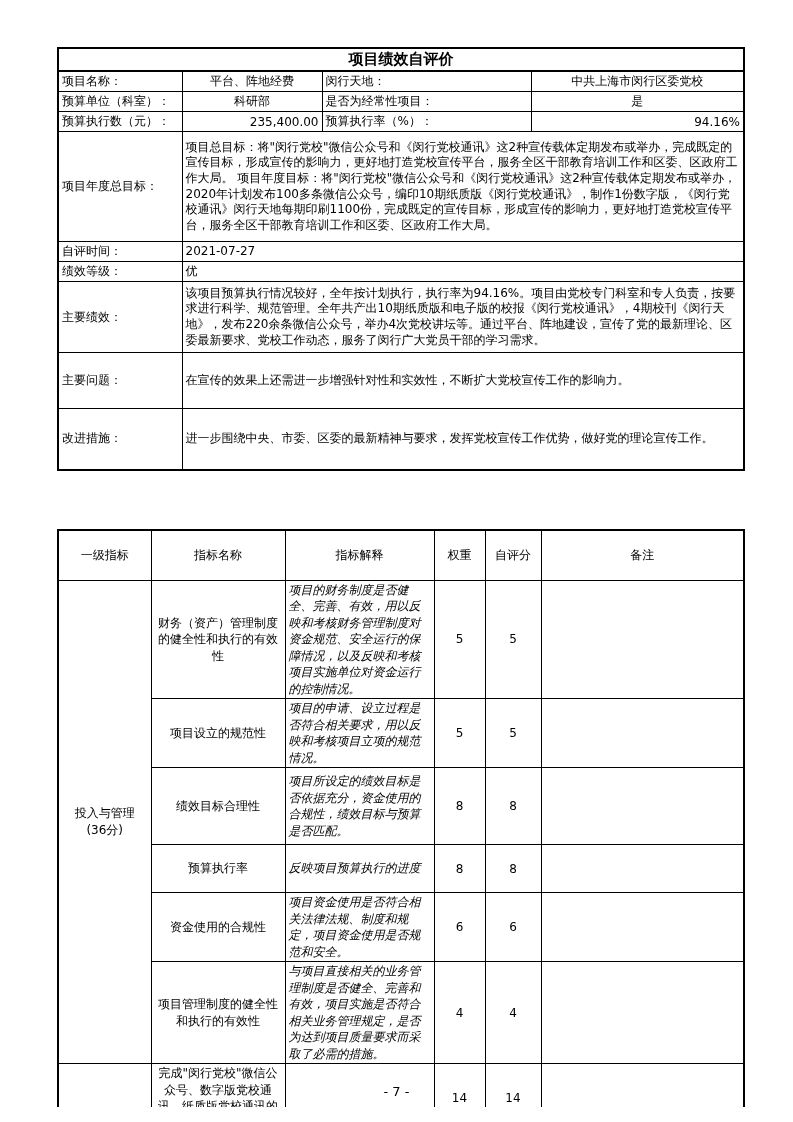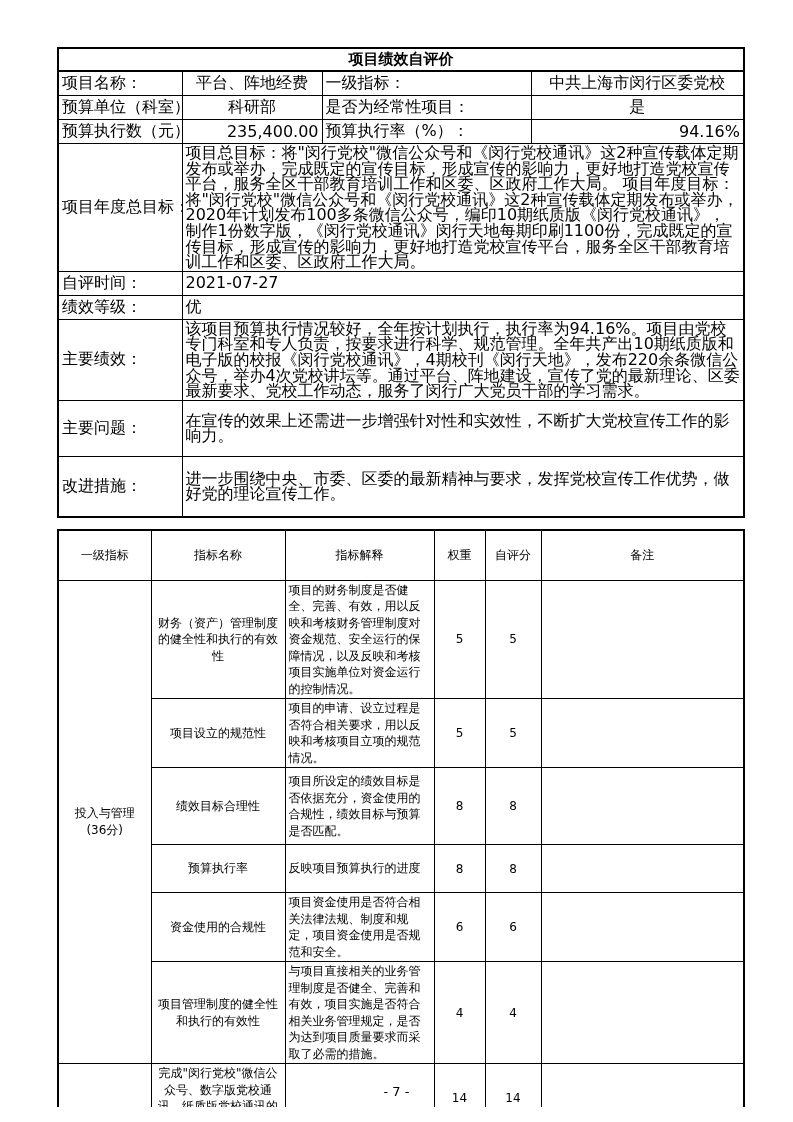--- a/index.html
+++ b/index.html
@@ -15,21 +15,21 @@
   table { border-collapse: collapse; table-layout: fixed; }
 
   
   .t1 {
     position: absolute; left: 57px; top: 47px;
     width: 686px;
     border: 2px solid #000;
   }
   .t1 td {
     border: 1px solid #000;
-    font-size: 16px;
+    font-size: 12px;
     padding: 1px 3px;
     vertical-align: middle;
     overflow: hidden;
   }
   .t1 .title-cell {
     font-weight: bold;
     text-align: center;
     font-size: 15px;
     border-bottom: 2px solid #000;
   }
@@ -54,21 +54,21 @@
   }
   .t2 td {
     border: 1px solid #000;
     font-size: 12px;
     padding: 1px 2px;
     vertical-align: middle;
     text-align: center;
     overflow: hidden;
   }
   .t2 .name { line-height: 16.5px; }
-  .t2 .desc { text-align: left; line-height: 16.5px; padding: 1px 3px; }
+  .t2 .desc { text-align: left; line-height: 16.5px; padding: 1px 3px; font-style: italic; }
   .grp { white-space: pre-line; line-height: 17px; }
 
   .pagenum {
     position: absolute; top: 1084px; left: 0;
     width: 793px;
     text-align: center;
     font-size: 13px;
   }
 </style>
 </head>
@@ -81,21 +81,21 @@
       <col style="width:209px">
       <col style="width:213px">
   </colgroup>
   <tbody>
       <tr style="height:20px">
     <td colspan="4" class="title-cell">项目绩效自评价</td>
   </tr>
   <tr style="height:20px">
     <td class="lbl">项目名称：</td>
     <td class="ctr">平台、阵地经费</td>
-    <td class="lbl">一级指标：</td>
+    <td class="lbl">闵行天地：</td>
     <td class="ctr">中共上海市闵行区委党校</td>
   </tr>
   <tr style="height:20px">
     <td class="lbl">预算单位（科室）：</td>
     <td class="ctr">科研部</td>
     <td class="lbl">是否为经常性项目：</td>
     <td class="ctr">是</td>
   </tr>
   <tr style="height:20px">
     <td class="lbl">预算执行数（元）：</td>

